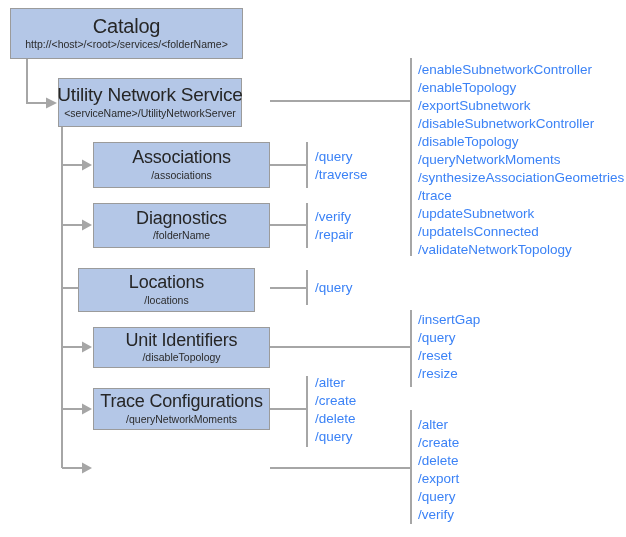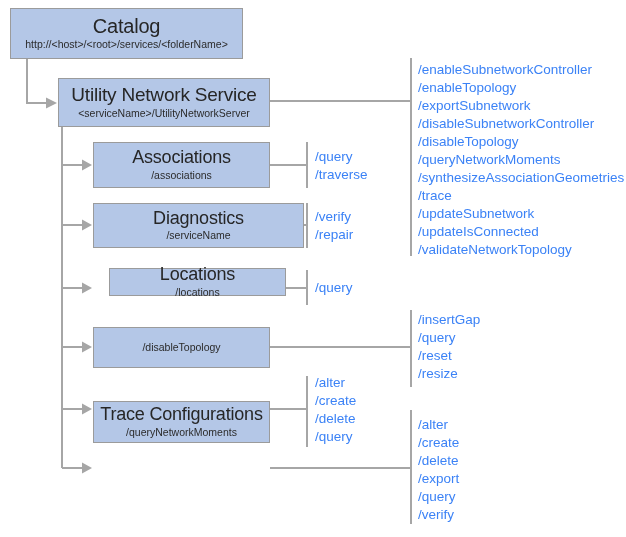--- a/index.html
+++ b/index.html
@@ -90,45 +90,46 @@
       <polygon points="82,403.5 92,409 82,414.5"></polygon>
       <polygon points="82,462.5 92,468 82,473.5"></polygon>
     </g>
   </svg>
 
   <div class="node big" style="left:10px;top:8px;width:233px;height:51px;">
     <div class="title">Catalog</div>
     <div class="subtitle">http://&lt;host&gt;/&lt;root&gt;/services/&lt;folderName&gt;</div>
   </div>
 
-  <div class="node big" style="left:58px;top:78px;width:212px;height:49px;">
+  <div class="node big" style="left:58px;top:78px;width:184px;height:49px;">
     <div class="title" style="font-size:19px;">Utility Network Service</div>
     <div class="subtitle">&lt;serviceName&gt;/UtilityNetworkServer</div>
   </div>
 
   <div class="node" style="left:93px;top:142px;width:177px;height:46px;">
     <div class="title">Associations</div>
     <div class="subtitle">/associations</div>
   </div>
 
-  <div class="node" style="left:93px;top:203px;width:211px;height:45px;">
+  <div class="node" style="left:93px;top:203px;width:177px;height:45px;">
     <div class="title">Diagnostics</div>
-    <div class="subtitle">/serviceName</div>
+    <div class="subtitle">/folderName</div>
   </div>
 
-  <div class="node" style="left:109px;top:268px;width:177px;height:28px;">
+  <div class="node" style="left:78px;top:268px;width:177px;height:44px;">
     <div class="title">Locations</div>
     <div class="subtitle">/locations</div>
   </div>
 
   <div class="node" style="left:93px;top:327px;width:177px;height:41px;">
+    <div class="title">Unit Identifiers</div>
     <div class="subtitle">/disableTopology</div>
   </div>
 
-  <div class="node" style="left:93px;top:401px;width:177px;height:42px;">
+  <div class="node" style="left:93px;top:388px;width:177px;height:42px;">
     <div class="title" style="font-size:18px;">Trace Configurations</div>
     <div class="subtitle">/queryNetworkMoments</div>
   </div>
 
 
   <div class="ops" style="left:418px;top:61px;">/enableSubnetworkController
 /enableTopology
 /exportSubnetwork
 /disableSubnetworkController
 /disableTopology

